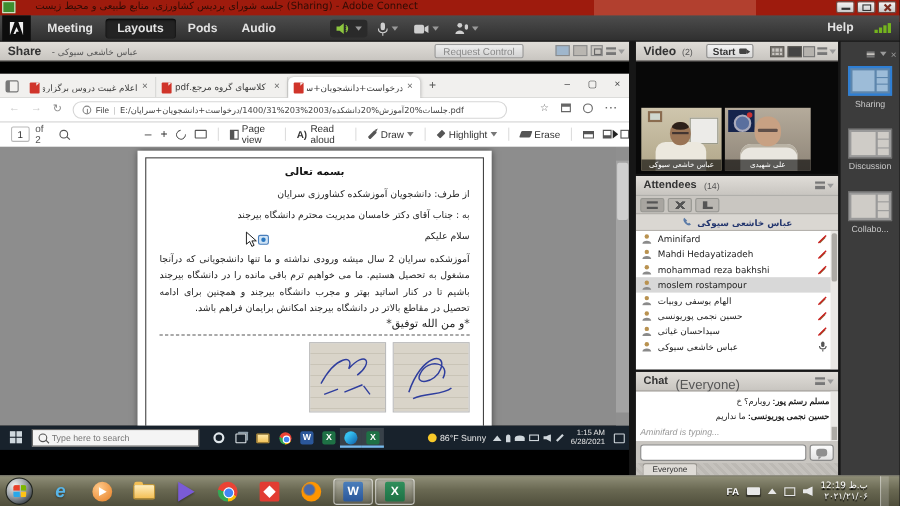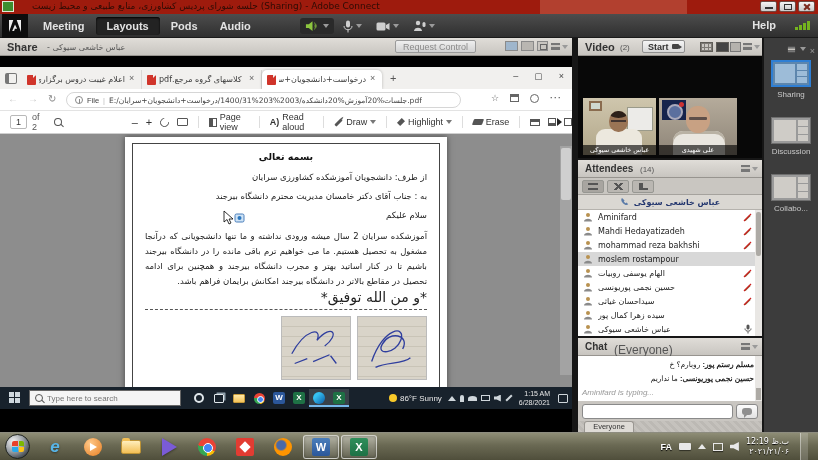--- a/index.html
+++ b/index.html
@@ -112,21 +112,21 @@
   
   #pdf-view{position:absolute;left:0;top:78px;width:572px;height:253px;background:#8d8d8d;overflow:hidden}
   #pdf-scroll{position:absolute;right:0;top:0;width:12px;height:253px;background:#a3a3a3}
   #pdf-scroll .arr{position:absolute;left:0;width:12px;height:12px;background:#8f8f8f}
   #pdf-scroll .thumb{position:absolute;left:1px;top:14px;width:10px;height:52px;background:#cfcfcf;border-radius:2px}
   #page{position:absolute;left:125px;top:3px;width:322px;height:260px;background:#fff;box-shadow:0 0 6px rgba(0,0,0,.5)}
   #letter{position:absolute;left:7px;top:6px;right:7px;height:300px;border:1px solid #444;padding:7px 12px 0 12px;direction:rtl}
   #doc-head{text-align:center;font-weight:bold;font-size:9.5px;color:#111;margin-bottom:10px}
   .doc-line{font-size:8.5px;color:#222;margin-bottom:9px;text-align:right}
   #doc-para{font-size:8.5px;color:#222;line-height:1.75;text-align:justify;}
-  #doc-close{font-size:14px;color:#222;margin-bottom:4px}
+  #doc-close{font-size:10px;color:#222;margin-bottom:4px}
   #doc-dash{border-top:1px dashed #555;margin:2px 0 6px 0}
   #sig-wrap{position:relative;height:120px}
   .sig{position:absolute;width:70px;height:64px;border:1px solid #bbb;
     background:repeating-linear-gradient(180deg,#d9d4c9 0 9px,#c9c4b7 9px 10px)}
   .sig svg{width:100%;height:100%}
   #sig1{right:0;top:0}#sig2{right:76px;top:0}
   
   #cursor{position:absolute;left:223px;top:76px;width:22px;height:16px}
 
   
@@ -734,28 +734,20 @@
             <path d="M1 9.5c0-3.6 8-3.6 8 0z" fill="#8a8a8a"></path>
           </svg>
           <span class="att-name fa">سیداحسان غیاثی</span>
           <svg class="st st-blocked" width="9" height="9" viewBox="0 0 9 9">
             <path d="M2 7.5 7 2.5" stroke="#8a6d3b" stroke-width="1.7"></path>
             <path d="M8 1 1 8" stroke="#cc1f1f" stroke-width="1.3"></path>
           </svg>
 
         </div>
 
-        <div class="att-row" data-status="none">
-          <svg width="10" height="10" viewBox="0 0 10 10">
-            <circle cx="5" cy="3" r="2" fill="#b99250"></circle>
-            <path d="M1 9.5c0-3.6 8-3.6 8 0z" fill="#8a8a8a"></path>
-          </svg>
-          <span class="att-name fa">سیده زهرا کمال پور</span>
-
-        </div>
 
         <div class="att-row" data-status="mic">
           <svg width="10" height="10" viewBox="0 0 10 10">
             <circle cx="5" cy="3" r="2" fill="#b99250"></circle>
             <path d="M1 9.5c0-3.6 8-3.6 8 0z" fill="#8a8a8a"></path>
           </svg>
           <span class="att-name fa">عباس خاشعی سیوکی</span>
 
           <svg class="st st-mic" width="8" height="10" viewBox="0 0 8 10">
             <rect x="2.5" y="0.5" width="3" height="5" rx="1.5" fill="#555"></rect>

